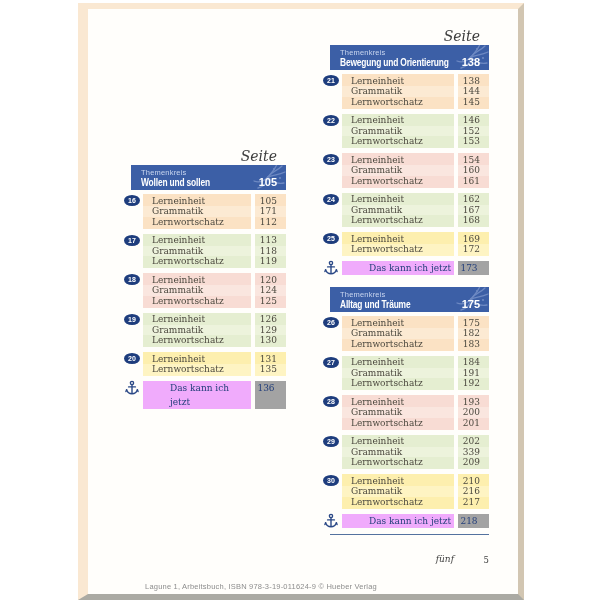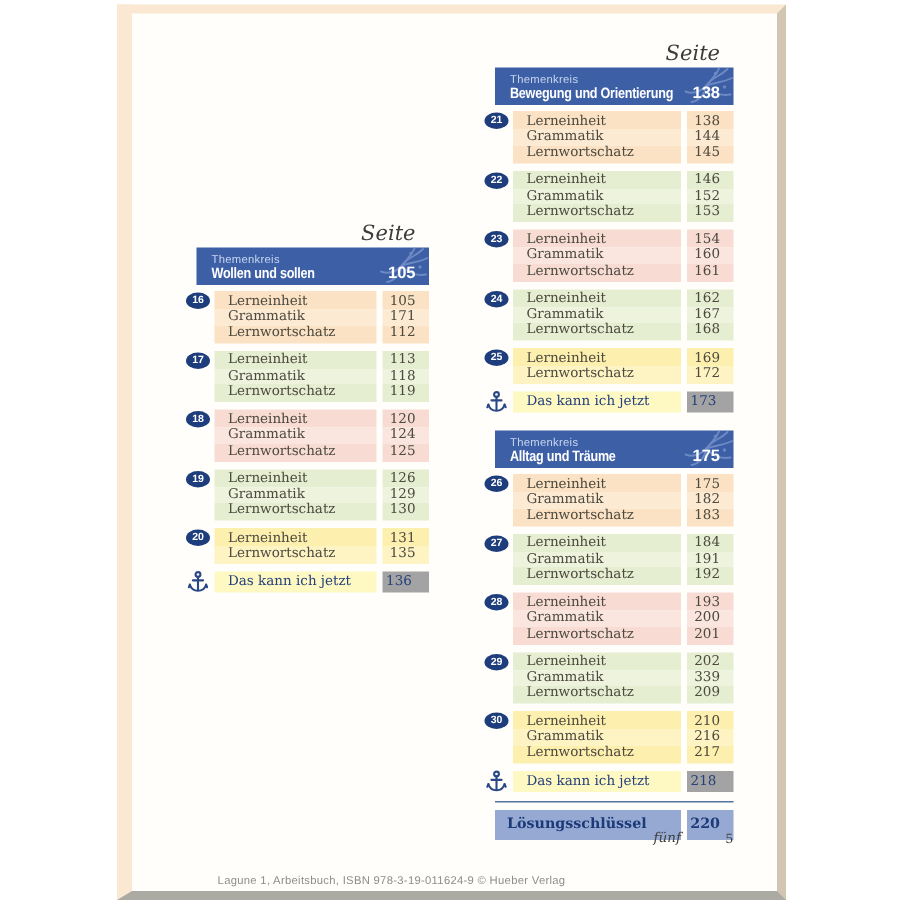--- a/index.html
+++ b/index.html
@@ -46,21 +46,21 @@
   .c-green .row .lab,.c-green .row .num{background:#e5eed1;}
   .c-green div.row:nth-of-type(2) .lab,.c-green div.row:nth-of-type(2) .num{background:#edf3dc;}
   .c-pink .row .lab,.c-pink .row .num{background:#f8dcd4;}
   .c-pink div.row:nth-of-type(2) .lab,.c-pink div.row:nth-of-type(2) .num{background:#fae6df;}
   .c-yellow .row .lab,.c-yellow .row .num{background:#fdefae;}
   .c-yellow div.row:nth-of-type(2) .lab,.c-yellow div.row:nth-of-type(2) .num{background:#fef4c3;}
 
   
   .check{position:relative;margin-left:12px;display:grid;grid-template-columns:1fr 4px 31px;
          height:14px;font-size:9px;color:#25407b;}
-  .check .lab{background:#fef9c3;padding-left:9px;line-height:14px;}
+  .check .lab{background:#f0abfc;padding-left:27px;line-height:14px;}
   .check .num{background:#a3a3a3;text-align:center;padding-right:9px;line-height:14px;}
   .anchor{position:absolute;left:-18px;top:-1px;width:14px;height:16px;}
 
   .spacer{height:12px;}
   .rule{height:1px;background:#54729f;margin:6px 0 5px;}
 
   .answers{display:grid;grid-template-columns:1fr 4px 31px;height:20px;font-weight:bold;
            font-size:9.5px;color:#1d3a78;}
   .answers .lab{background:#95a9d3;padding-left:8px;line-height:20px;}
   .answers .num{background:#95a9d3;text-align:right;padding-right:9px;line-height:20px;}
@@ -443,22 +443,17 @@
         <path d="M1.6 9.8 C2.4 12.4 4.4 13.8 7 13.8 C9.6 13.8 11.6 12.4 12.4 9.8"></path>
         <path d="M1.6 9.8 L0.9 11.5"></path>
         <path d="M12.4 9.8 L13.1 11.5"></path>
       </g>
     </svg>
     <span class="lab">Das kann ich jetzt</span>
     <span class="gap"></span>
     <span class="num">218</span>
   </div>
       <div class="rule"></div>
-      <div class="answers">
-    <span class="lab">Lösungsschlüssel</span>
-    <span class="gap"></span>
-    <span class="num">220</span>
-  </div>
     </div>
   <span class="foot-word">fünf</span>
   <span class="foot-num">5</span>
 </div>
 <div class="caption">Lagune 1, Arbeitsbuch, ISBN 978-3-19-011624-9 © Hueber Verlag</div>
 
 </body></html>

